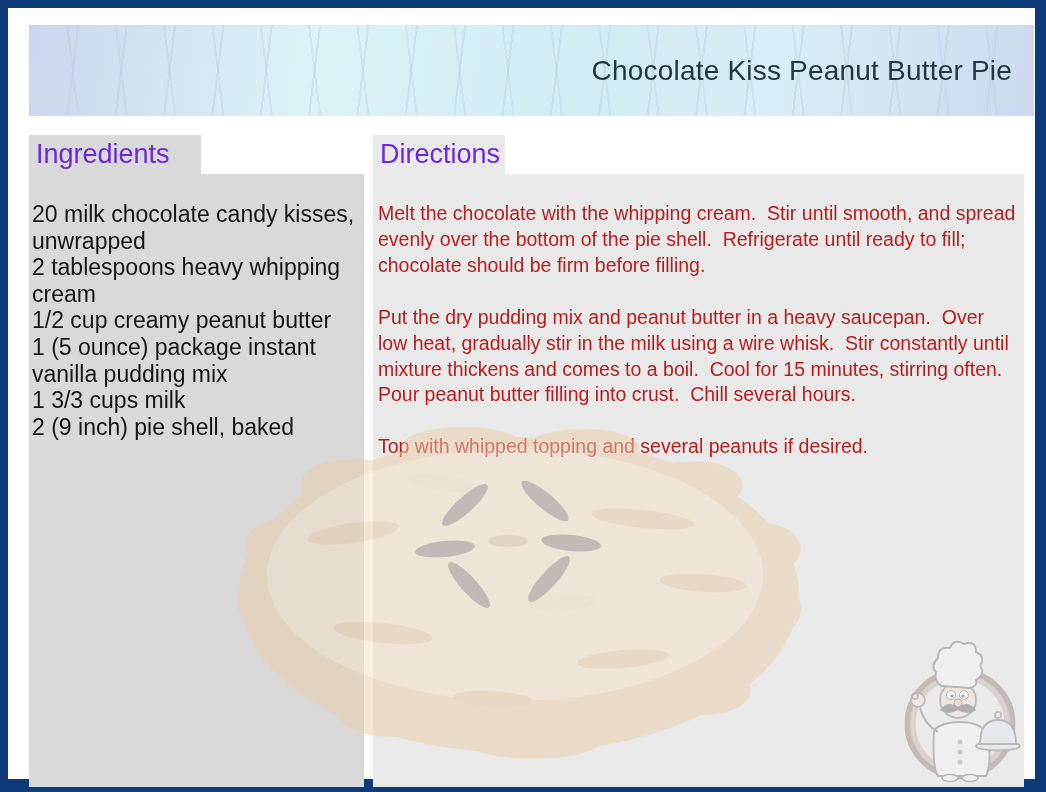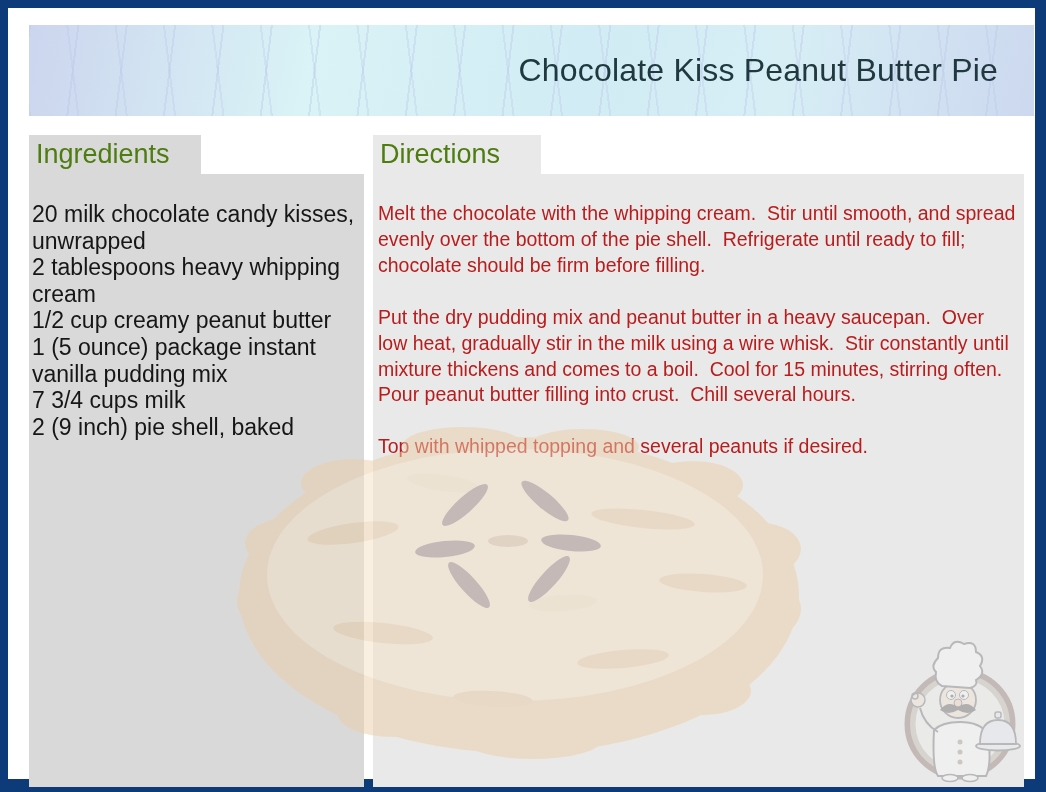--- a/index.html
+++ b/index.html
@@ -25,41 +25,41 @@
     width: 1005px; height: 91px;
     background:
       repeating-linear-gradient(97deg,  rgba(186,198,232,0.38) 0 2px, rgba(255,255,255,0) 2px 48px),
       repeating-linear-gradient(83deg,  rgba(186,198,232,0.32) 0 2px, rgba(255,255,255,0) 2px 48px),
       linear-gradient(100deg, #ccd5ee 0%, #d9f3f6 28%, #d1ecf4 55%, #d7eef5 75%, #ccd8ef 100%);
     display: flex;
     align-items: center;
     justify-content: flex-end;
   }
   .banner-title {
-    font-size: 32px;
+    font-size: 28px;
     letter-spacing: 0.2px;
     color: #20393f;
-    padding-right: 36px;
+    padding-right: 22px;
     white-space: nowrap;
   }
   .section-tab {
     position: absolute;
     top: 127px;
     height: 39px;
     display: flex;
     align-items: center;
   }
   .section-tab .tab-label {
     font-size: 27px;
-    color: #4d7c0f;
+    color: #6d28d9;
     padding-left: 7px;
     white-space: nowrap;
   }
   .tab-ingredients { left: 21px;  width: 172px; background: #d9d9d9; }
-  .tab-directions  { left: 365px; width: 168px; background: #e9e9e9; }
+  .tab-directions  { left: 365px; width: 132px; background: #e9e9e9; }
   .panel {
     position: absolute;
     top: 166px;
     height: 613px;
   }
   .panel-ingredients { left: 21px;  width: 335px; background: #d9d9d9; }
   .panel-directions  { left: 365px; width: 651px; background: #e9e9e9; }
   .ingredients-list {
     padding: 27px 0 0 3px;
     width: 342px;           
@@ -95,21 +95,21 @@
 
   <div class="section-tab tab-ingredients">
     <span class="tab-label">Ingredients</span>
   </div>
   <div class="panel panel-ingredients">
     <div class="ingredients-list">
       <div>20 milk chocolate candy kisses, unwrapped</div>
       <div>2 tablespoons heavy whipping cream</div>
       <div>1/2 cup creamy peanut butter</div>
       <div>1 (5 ounce) package instant vanilla pudding mix</div>
-      <div>7 3/4 cups milk</div>
+      <div>1 3/3 cups milk</div>
       <div>2 (9 inch) pie shell, baked</div>
     </div>
   </div>
 
   <div class="section-tab tab-directions">
     <span class="tab-label">Directions</span>
   </div>
   <div class="panel panel-directions">
     <div class="directions-body">
       <p>Melt the chocolate with the whipping cream.  Stir until smooth, and spread evenly over the bottom of the pie shell.  Refrigerate until ready to fill; chocolate should be firm before filling.</p>

